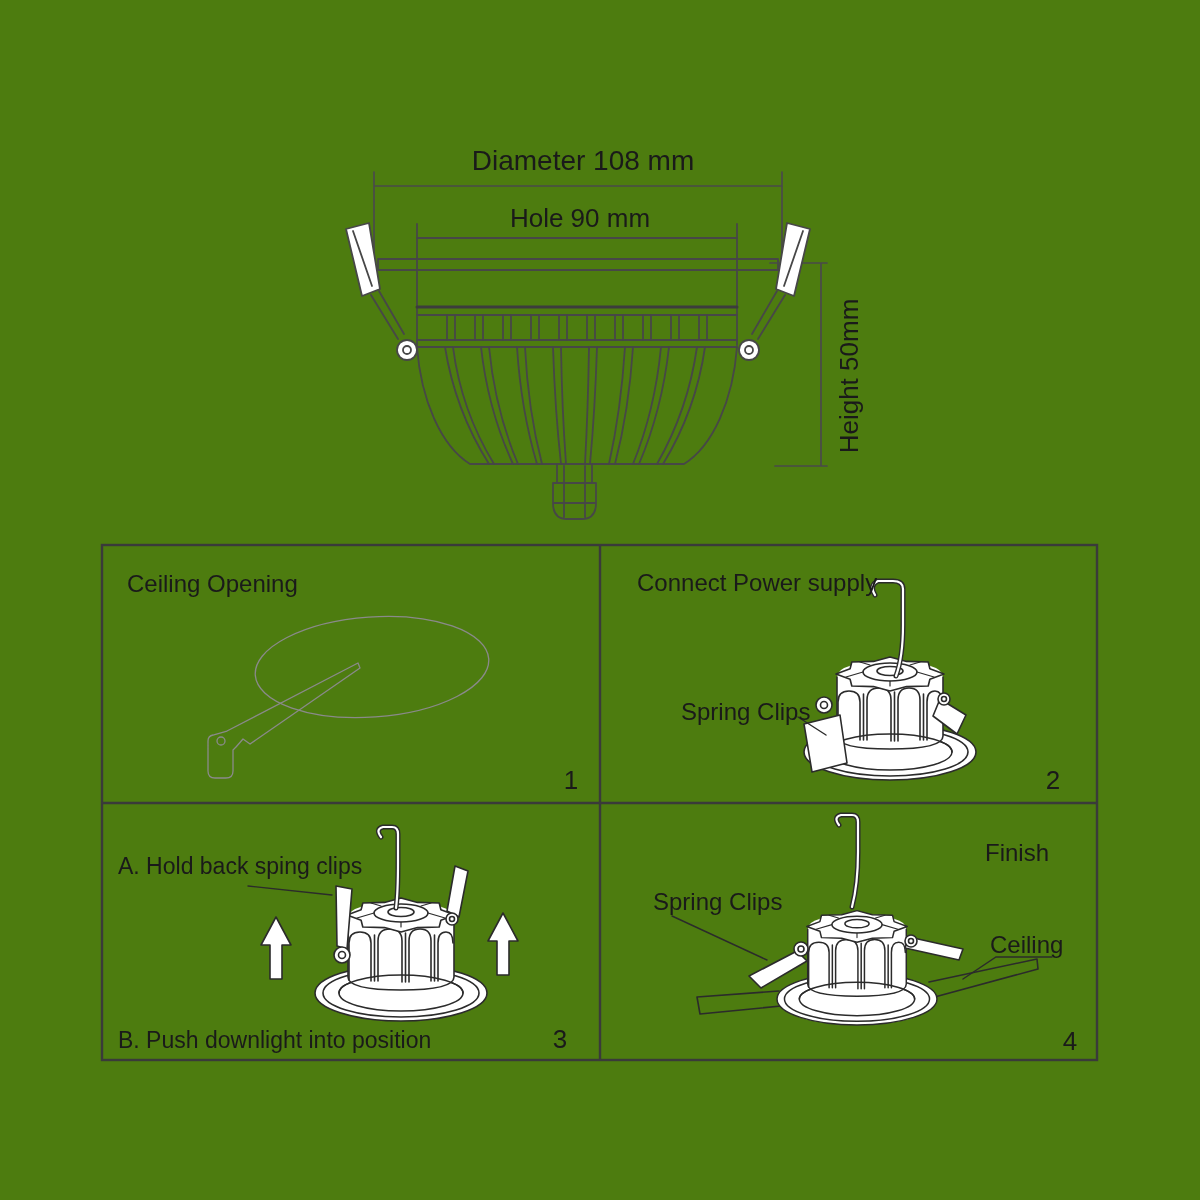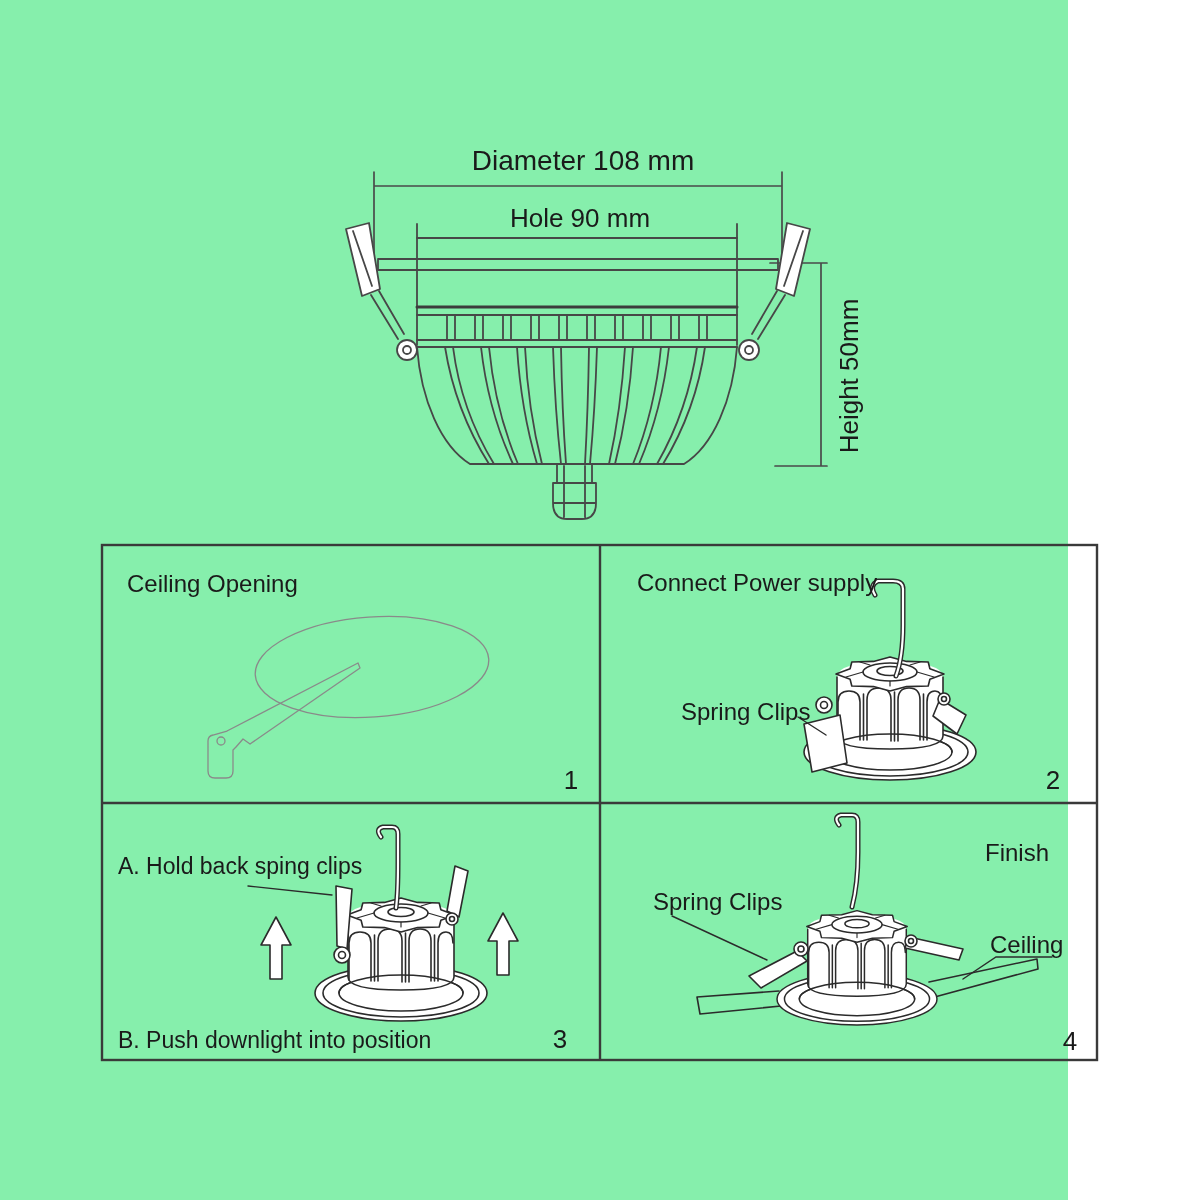--- a/index.html
+++ b/index.html
@@ -1,16 +1,16 @@
 <!DOCTYPE html>
 <html><head>
 <meta charset="utf-8">
 <style>
   html,body{margin:0;padding:0;background:#ffffff;}
-  .stage{width:1068px;height:1200px;position:relative;background:#86efac;}
+  .stage{width:1200px;height:1200px;position:relative;background:#4d7c0f;}
   svg{display:block;}
   text{font-family:"Liberation Sans", sans-serif;fill:#1a1a1a;}
   .tech{stroke:#474747;stroke-width:1.8;fill:none;stroke-linecap:round;stroke-linejoin:round;}
   .tech-thick{stroke:#3c3c3c;stroke-width:3;fill:none;stroke-linecap:round;}
   .tech-dim{stroke:#4a4a4a;stroke-width:1.7;fill:none;stroke-linecap:round;}
   .art{stroke:#2b2b2b;stroke-width:1.6;fill:none;stroke-linecap:round;stroke-linejoin:round;}
   .artw{stroke:#2b2b2b;stroke-width:1.6;fill:#ffffff;stroke-linejoin:round;}
   .sketch{stroke:#8a8a8a;stroke-width:1.3;fill:none;stroke-linecap:round;stroke-linejoin:round;}
   .gridline{stroke:#3a3a3a;stroke-width:2.4;fill:none;}
   .wire-outer{stroke:#2b2b2b;stroke-width:5;fill:none;stroke-linecap:round;stroke-linejoin:round;}

